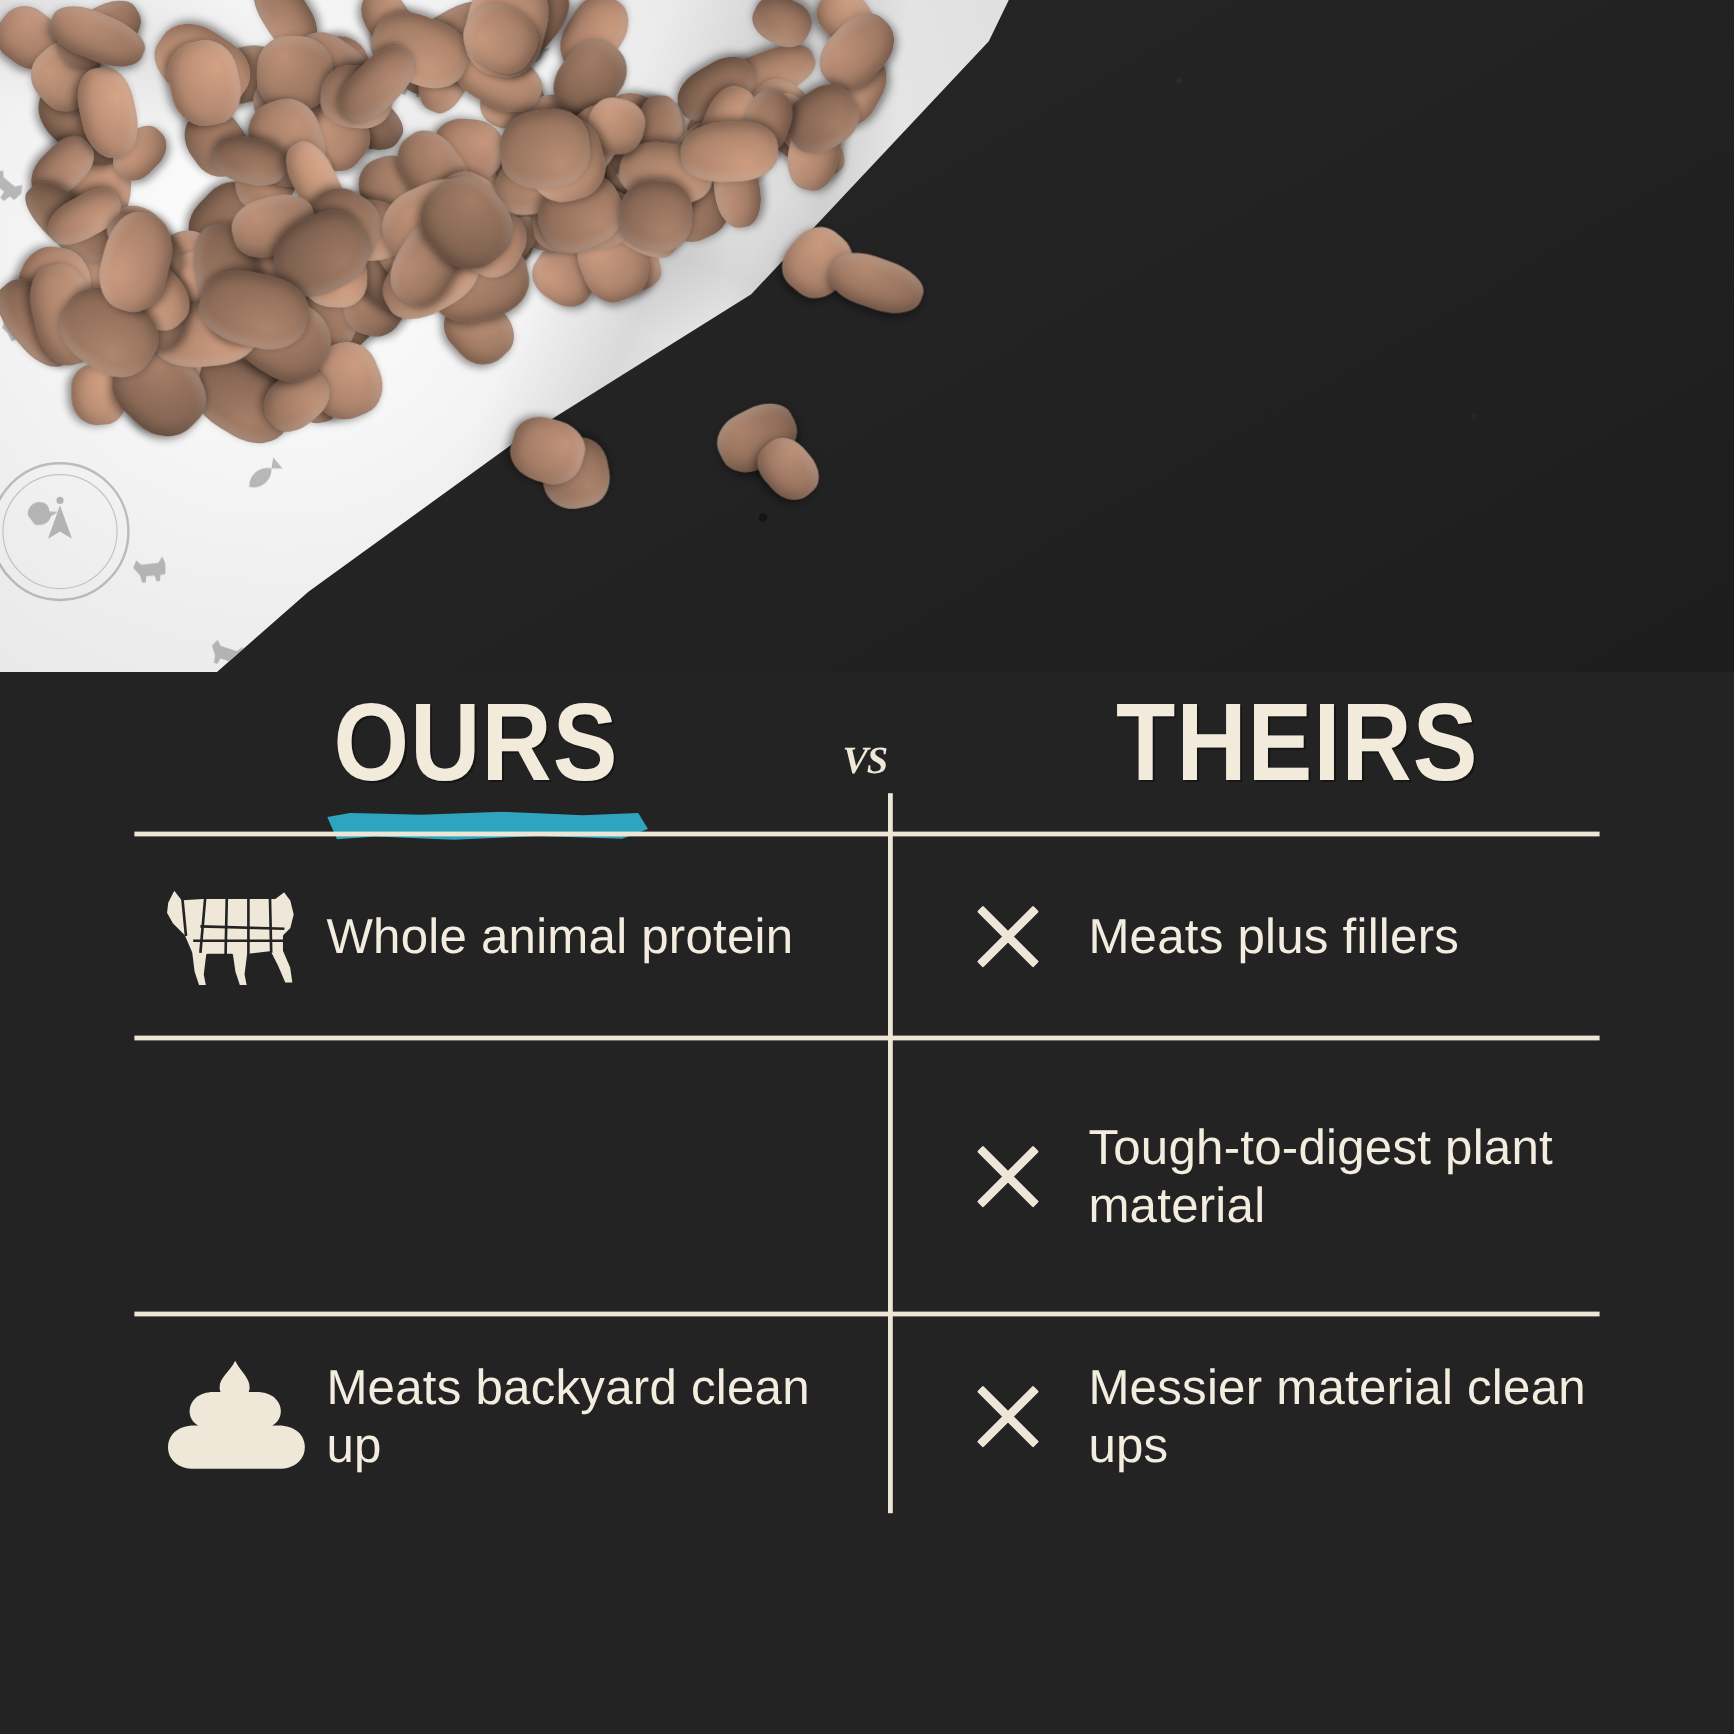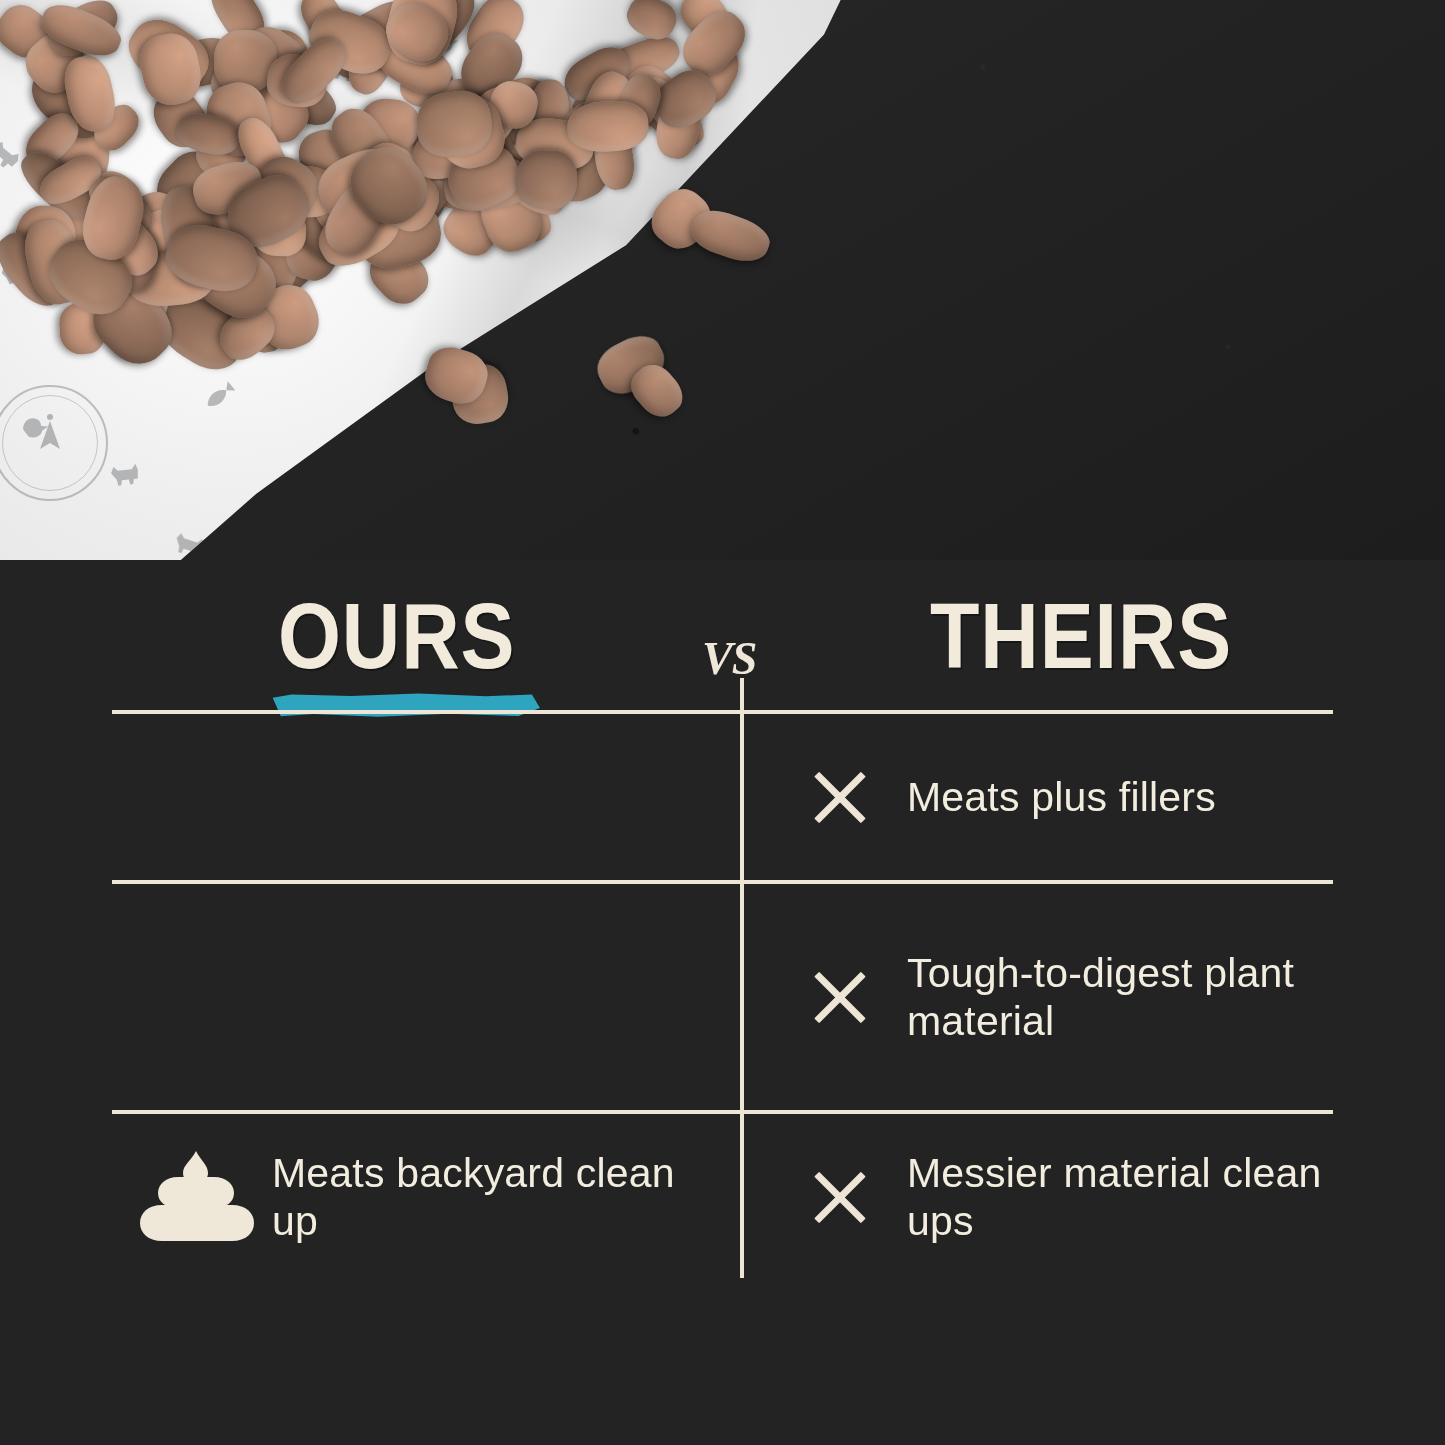--- a/index.html
+++ b/index.html
@@ -55,21 +55,21 @@
   }
   .stamp::after{
     content:"";position:absolute;inset:8px;border:1px solid rgba(80,80,80,.45);border-radius:50%;
   }
 
   
   .kib{position:absolute;border-radius:40% 45% 42% 38%/44% 40% 46% 42%;
        box-shadow:0 3px 7px rgba(0,0,0,.45), inset 0 -5px 10px rgba(0,0,0,.22), inset 0 5px 8px rgba(255,255,255,.18);}
 
   
-  #compare{position:absolute;left:0;top:540px;width:1387px;height:905px;}
+  #compare{position:absolute;left:0;top:523px;width:1387px;height:905px;}
 
   #headers{position:absolute;left:112px;top:40px;width:1221px;height:130px;}
   .col-title{
     position:absolute;
     font-family:"Liberation Sans", sans-serif;
     font-weight:bold;
     font-size:92px;
     letter-spacing:1px;
     color:#F2EBDC;
     line-height:1;
@@ -82,21 +82,21 @@
   #ours-underline{
     position:absolute;left:158px;top:113px;width:270px;height:24px;
     background:#2FA4BF;
     border-radius:3px 7px 4px 8px;
     clip-path:polygon(1% 20%, 8% 6%, 30% 12%, 55% 2%, 80% 14%, 97% 6%, 100% 62%, 92% 96%, 66% 86%, 40% 99%, 16% 88%, 4% 97%);
   }
   #vs-label{
     position:absolute;left:590px;top:52px;
     font-family:"Liberation Serif", serif;
     font-style:italic;font-weight:bold;
-    font-size:46px;color:#EFE8D9;
+    font-size:32px;color:#EFE8D9;
     letter-spacing:-1px;
   }
 
   
   #grid{position:absolute;left:112px;top:170px;width:1221px;height:570px;}
   .hrule{position:absolute;left:0;width:1221px;height:4px;background:#EDE5D5;}
   #hr-top{top:0px;}
   #hr-1{top:170px;}
   #hr-2{top:400px;}
   .vrule{position:absolute;left:628px;width:4px;background:#EDE5D5;}
@@ -361,20 +361,39 @@
     <div id="vs-label">VS</div>
     <div id="theirs-title" class="col-title">THEIRS</div>
   </div>
 
   <div id="grid">
     <div id="hr-top" class="hrule"></div>
     <div id="hr-1" class="hrule"></div>
     <div id="hr-2" class="hrule"></div>
     <div id="vr-main" class="vrule"></div>
 
+    <div id="c-l1" class="cell">
+      <div class="ic ic-slot">
+        <svg width="128" height="104" viewBox="0 0 128 104" xmlns="http://www.w3.org/2000/svg">
+          <g fill="#EFE8D9" stroke="#232323" stroke-width="2.4" stroke-linejoin="round">
+            <path d="M6 24 L12 12 L19 21 L36 20 L96 20 L104 14 L110 22 L113 34 L110 46 L104 52 L104 64 L110 78 L112 92 L104 92 L98 78 L92 66 L74 68 L72 84 L74 94 L66 94 L62 82 L60 68 L40 68 L38 84 L40 94 L32 94 L28 82 L26 66 L20 52 L10 42 L5 33 Z"></path>
+          </g>
+          <g stroke="#232323" stroke-width="2.2" fill="none">
+            <path d="M38 20 L34 66"></path>
+            <path d="M56 20 L55 67"></path>
+            <path d="M74 20 L74 68"></path>
+            <path d="M92 21 L93 66"></path>
+            <path d="M34 44 L104 46"></path>
+            <path d="M28 56 L104 56"></path>
+            <path d="M19 21 L22 52"></path>
+          </g>
+        </svg>
+      </div>
+      <div class="txt">Whole animal protein</div>
+    </div>
 
     <div id="c-r1" class="cell">
       <div class="ic ic-slot-x">
         <div class="xmark">
             <span></span>
             <span></span>
           </div>
       </div>
       <div class="txt">Meats plus fillers</div>
     </div>

